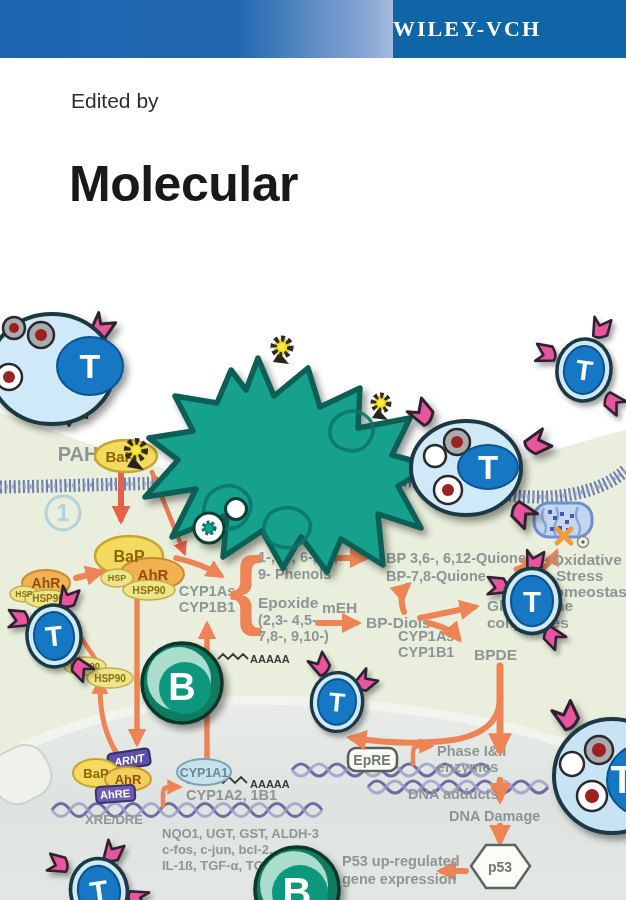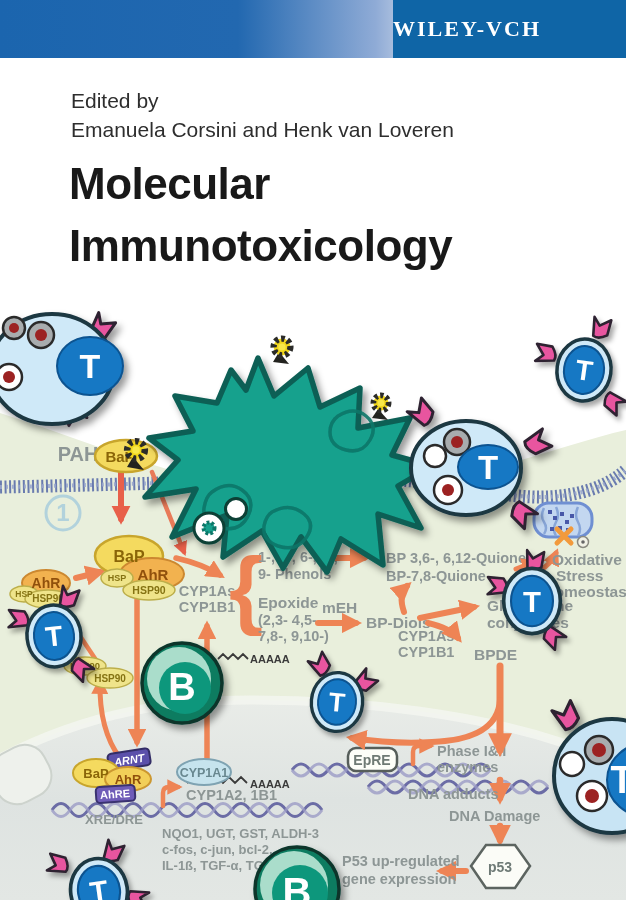--- a/index.html
+++ b/index.html
@@ -6,21 +6,21 @@
   body{width:626px;height:900px;position:relative;overflow:hidden;background:#ffffff;
        font-family:"Liberation Sans",sans-serif;}
   .topbar{position:absolute;left:0;top:0;width:626px;height:58px;
     background:linear-gradient(90deg,#1b65ae 0%,#2268b0 38%,#8fabd6 60%,#a9bede 63%);}
   .brandblock{position:absolute;left:393px;top:0;width:233px;height:58px;background:#0f65a6;
     display:flex;align-items:center;}
   .brand{color:#ffffff;font-family:"Liberation Serif",serif;font-size:22px;font-weight:bold;
     letter-spacing:2px;}
   .edited{position:absolute;left:71px;top:86px;color:#2e2e2e;font-size:21px;font-weight:normal;
     line-height:29px;}
-  .title{position:absolute;left:69px;top:153px;color:#191919;font-size:44px;font-weight:bold;
+  .title{position:absolute;left:69px;top:153px;color:#191919;font-size:50px;font-weight:bold;
     line-height:62px;letter-spacing:-0.5px;}
   svg{position:absolute;left:0;top:300px;}
   svg text{font-family:"Liberation Sans",sans-serif;}
   .g{fill:#8d9695;font-weight:bold;}
   .g13{font-size:13px}.g14{font-size:14.5px}.g15{font-size:15.5px}.g20{font-size:20px}
   .yl{fill:#8a6508;font-weight:bold;}
   .or{fill:#90500c;font-weight:bold;}
   .hs{fill:#857313;font-weight:bold;}
   .wt{fill:#ffffff;font-weight:bold;}
   .arr{fill:none;stroke:#ee8455;stroke-linecap:round;}
@@ -31,26 +31,24 @@
 <body>
 
 <div class="topbar">
   <div class="brandblock">
     <span class="brand">WILEY-VCH</span>
   </div>
 </div>
 
 <div class="edited">
   <div>Edited by</div>
-  <div>Emanuela Corsini and Henk van Loveren</div>
 </div>
 
 <div class="title">
   <div>Molecular</div>
-  <div>Immunotoxicology</div>
 </div>
 
 <svg width="626" height="600" viewBox="0 300 626 600">
 <defs>
   <filter id="ds" x="-30%" y="-30%" width="160%" height="160%">
     <feDropShadow dx="4" dy="5" stdDeviation="3.5" flood-color="#000000" flood-opacity="0.40"></feDropShadow>
   </filter>
   <filter id="ds2" x="-30%" y="-30%" width="160%" height="160%">
     <feDropShadow dx="3" dy="4" stdDeviation="2.5" flood-color="#000000" flood-opacity="0.35"></feDropShadow>
   </filter>

